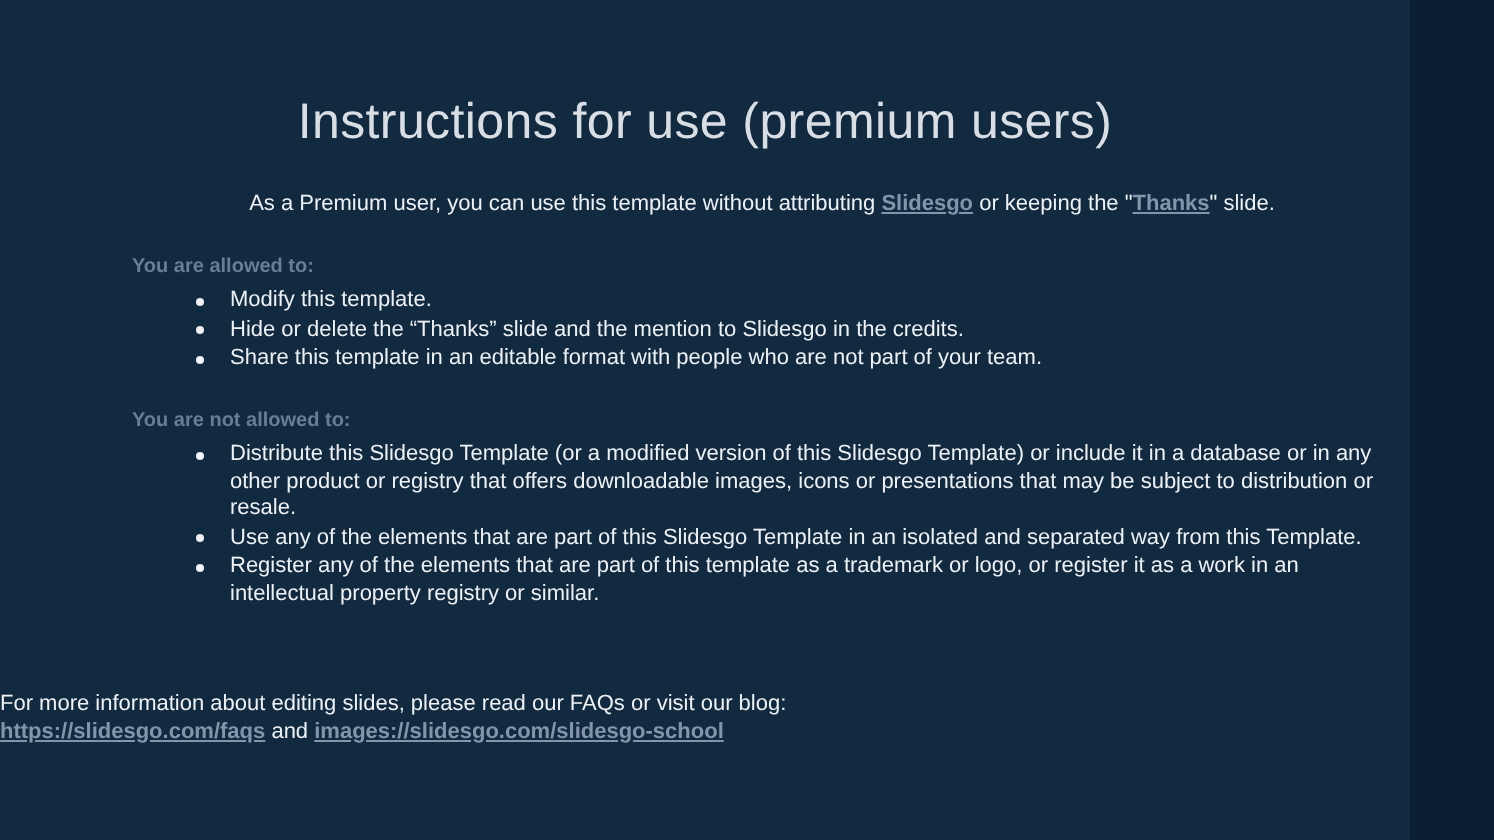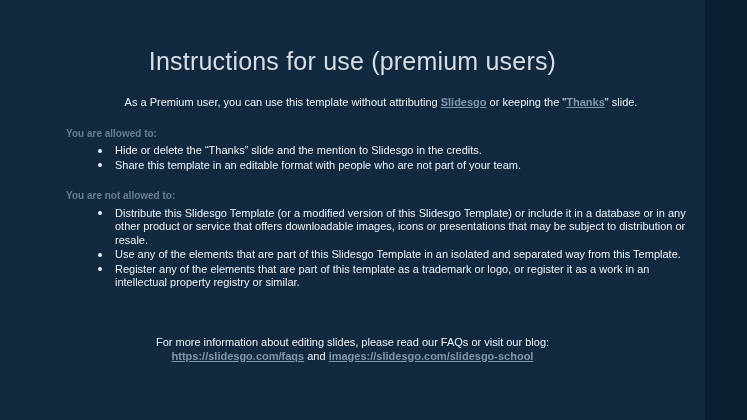--- a/index.html
+++ b/index.html
@@ -69,48 +69,48 @@
   }
   .lnk {
     color: #8296ab;
     font-weight: bold;
     text-decoration: underline;
     cursor: pointer;
   }
   .footer {
     position: absolute;
     left: 0;
-    top: 336px;
+    top: 346px;
     width: 100%;
-    text-align: center;
     font-size: 11px;
     line-height: 13.5px;
     color: #eef1f4;
   }
 </style>
 </head>
 <body>
 
 <div class="slide">
 
   <h1 class="title">Instructions for use (premium users)</h1>
 
   <div class="content">
 
     <p class="intro"><span>As a Premium user, you can use this template without attributing </span><a class="lnk">Slidesgo</a><span> or keeping the "</span><a class="lnk">Thanks</a><span>" slide.</span></p>
 
     <h2 class="sec-heading">You are allowed to:</h2>
     <ul class="bullet-list">
+      <li>Modify this template.</li>
       <li>Hide or delete the “Thanks” slide and the mention to Slidesgo in the credits.</li>
       <li>Share this template in an editable format with people who are not part of your team.</li>
     </ul>
 
     <h2 class="sec-heading">You are not allowed to:</h2>
     <ul class="bullet-list">
-      <li>Distribute this Slidesgo Template (or a modified version of this Slidesgo Template) or include it in a database or in any other product or service that offers downloadable images, icons or presentations that may be subject to distribution or resale.</li>
+      <li>Distribute this Slidesgo Template (or a modified version of this Slidesgo Template) or include it in a database or in any other product or registry that offers downloadable images, icons or presentations that may be subject to distribution or resale.</li>
       <li>Use any of the elements that are part of this Slidesgo Template in an isolated and separated way from this Template.</li>
       <li>Register any of the elements that are part of this template as a trademark or logo, or register it as a work in an intellectual property registry or similar.</li>
     </ul>
 
   </div>
 
   <div class="footer">
     <div>For more information about editing slides, please read our FAQs or visit our blog:</div>
     <div><a class="lnk">https://slidesgo.com/faqs</a><span> and </span><a class="lnk">images://slidesgo.com/slidesgo-school</a></div>
   </div>

